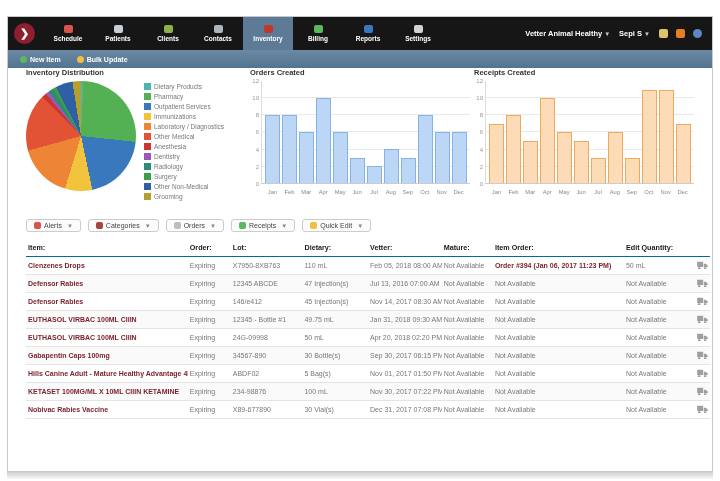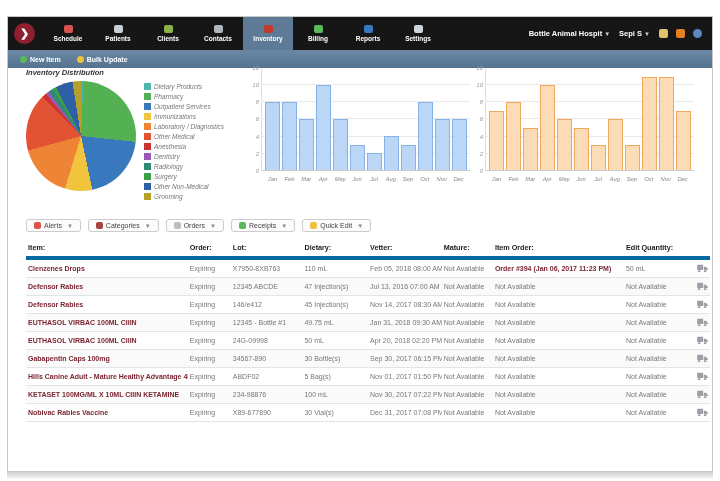--- a/index.html
+++ b/index.html
@@ -19,21 +19,21 @@
   .nav-ic.round { border-radius:50%; }
 
   
   .subbar { height:18px; background:linear-gradient(#6b89a4,#54738f); display:flex; align-items:center; gap:16px; padding-left:12px; }
   .subbtn { color:#fff; font-size:7px; font-weight:bold; display:flex; gap:3px; align-items:center; cursor:pointer; }
   .dot { width:7px; height:7px; border-radius:50%; display:inline-block; }
   .search-input { position:absolute; right:6px; top:38px; width:120px; height:15px; font-size:7px; border:1px solid #b5b5b5; padding:0 4px; color:#444; background:#fff; font-family:"Liberation Sans",sans-serif; }
 
   
   .page-title { margin:12px 0 8px 20px; font-size:15px; font-weight:bold; color:#3a3a3a; letter-spacing:.2px; }
-  .charts { display:flex; padding:0 18px; gap:4px; height:142px;font-style:italic; }
+  .charts { display:flex; padding:0 18px; gap:4px; height:142px; }
   .panel { flex:1; min-width:0; }
   .panel h3 { font-size:7.5px; font-weight:bold; color:#333; margin-bottom:4px; }
   .pie-wrap { display:flex; }
   .pie { width:110px; height:110px; border-radius:50%; flex:none; }
   .legend { margin-left:8px; font-size:6.5px; color:#777; }
   .legend-item { display:flex; align-items:center; gap:3px; height:10px; }
   .swatch { width:7px; height:7px; flex:none; }
 
   .plot { display:flex; }
   .ylabels { display:flex; flex-direction:column; justify-content:space-between; height:109px; width:11px; font-size:6px; color:#999; text-align:right; padding-right:2px; margin-top:-3px; }
@@ -43,21 +43,21 @@
   .bar { flex:1; border-style:solid; border-width:1px 1px 0 1px; }
   .xlabels { display:flex; margin-left:11px; padding:0 3px; font-size:5.8px; color:#888; margin-top:2px; }
   .xlabels span { flex:1; text-align:center; }
 
   .filters { display:flex; gap:7px; padding:9px 18px 7px; }
   .fbtn { display:flex; align-items:center; gap:3px; border:1px solid #ccc; background:#fcfcfc; border-radius:3px; font-size:7px; color:#444; padding:2px 7px; cursor:pointer; }
   .fbtn .ficon { width:7px; height:7px; border-radius:2px; display:inline-block; }
   .fbtn .caret { color:#888; }
 
   table { width:684px; margin:0 18px; border-collapse:collapse; table-layout:fixed; font-size:7px; color:#777; }
-  th { text-align:left; font-size:7.2px; color:#1a1a1a; font-weight:bold; border-bottom:4px solid #0369a1; padding:4px 2px; white-space:nowrap; }
+  th { text-align:left; font-size:7.2px; color:#1a1a1a; font-weight:bold; border-bottom:1px solid #0369a1; padding:4px 2px; white-space:nowrap; }
   td { padding:4px 2px; border-bottom:1px solid #e4e4e4; white-space:nowrap; overflow:hidden; }
   tr.alt td { background:#fafafa; }
   .item-name { color:#7b2430; font-weight:bold; }
   .strong-order { color:#7b2430; font-weight:bold; }
   .row-action { text-align:right; }
   .truck { fill:#9aa0a6; }
 </style>
 </head>
 <body>
 
@@ -93,21 +93,21 @@
         <div class="tab">
           <span class="ticon" style="background: rgb(58, 120, 189);"></span>
           <span>Reports</span>
         </div>
         <div class="tab">
           <span class="ticon" style="background: rgb(207, 212, 217);"></span>
           <span>Settings</span>
         </div>
       </div>
     <div class="nav-right">
-      <span><span>Bottle Animal Hospit</span><span class="caret">▼</span></span>
+      <span><span>Vetter Animal Healthy</span><span class="caret">▼</span></span>
       <span><span>Sepi S</span><span class="caret">▼</span></span>
       <span id="nav-right-icons" style="display:flex;gap:8px;align-items:center;">
           <span class="nav-ic" style="background: rgb(224, 195, 106);"></span>
           <span class="nav-ic" style="background: rgb(230, 126, 34);"></span>
           <span class="nav-ic round" style="background: rgb(91, 135, 197);"></span>
         </span>
     </div>
   </div>
 
   <div class="subbar">
@@ -173,20 +173,21 @@
               <span>Other Non-Medical</span>
             </div>
             <div class="legend-item">
               <span class="swatch" style="background: rgb(181, 160, 44);"></span>
               <span>Grooming</span>
             </div>
           </div>
       </div>
     </div>
     <div class="panel">
+      <h3>Orders Created</h3>
       <div id="orders-chart">
           <div class="plot">
             <div class="ylabels">
               <span>12</span>
               <span>10</span>
               <span>8</span>
               <span>6</span>
               <span>4</span>
               <span>2</span>
               <span>0</span>
@@ -218,20 +219,21 @@
             <span>Jul</span>
             <span>Aug</span>
             <span>Sep</span>
             <span>Oct</span>
             <span>Nov</span>
             <span>Dec</span>
           </div>
         </div>
     </div>
     <div class="panel">
+      <h3>Receipts Created</h3>
       <div id="receipts-chart">
           <div class="plot">
             <div class="ylabels">
               <span>12</span>
               <span>10</span>
               <span>8</span>
               <span>6</span>
               <span>4</span>
               <span>2</span>
               <span>0</span>

